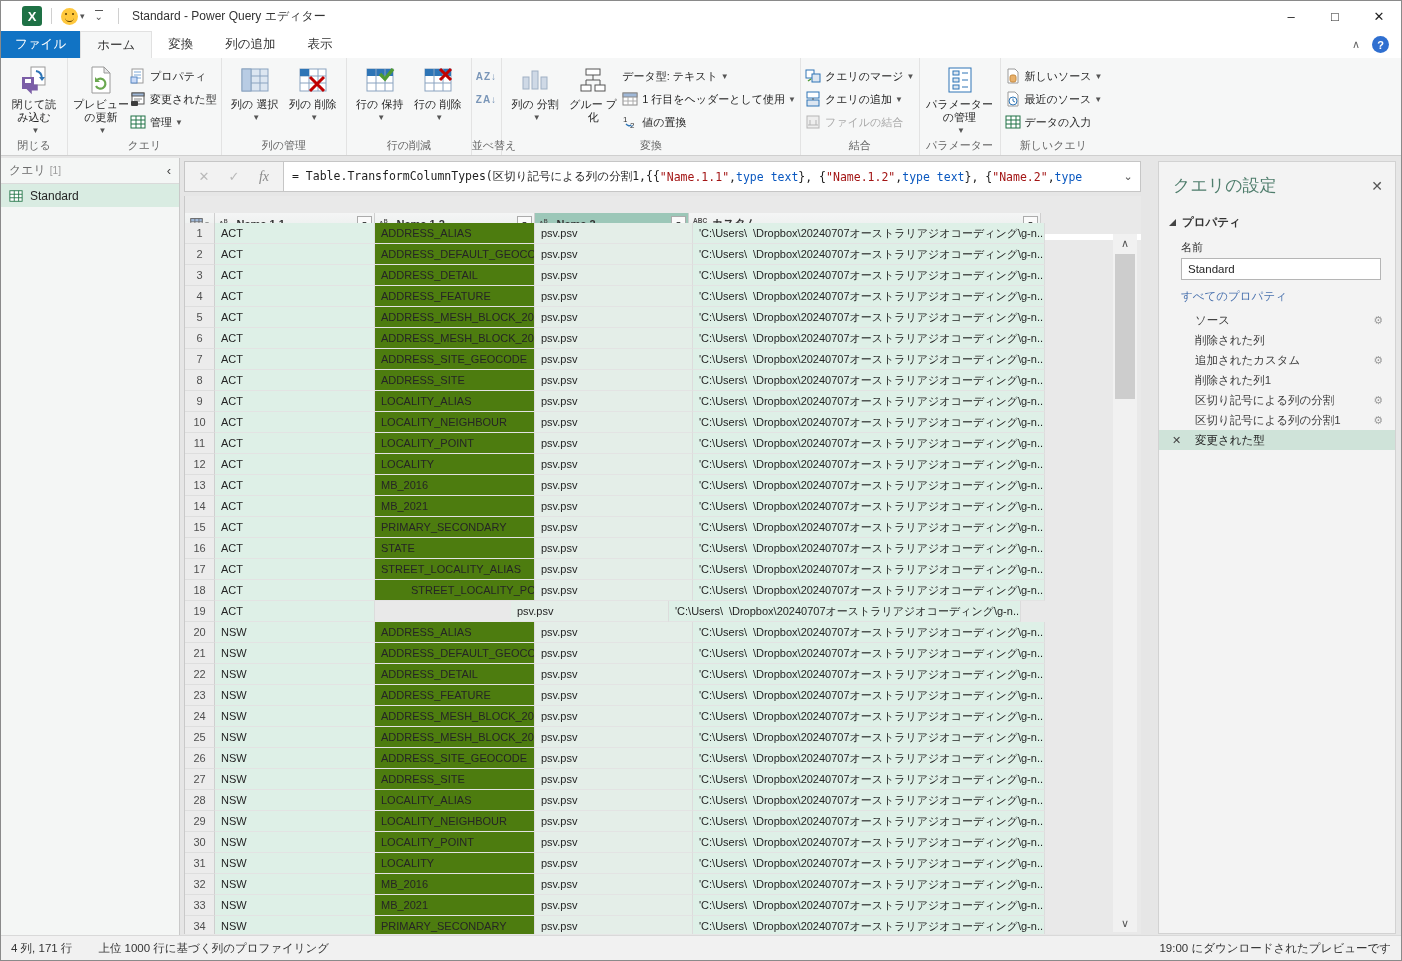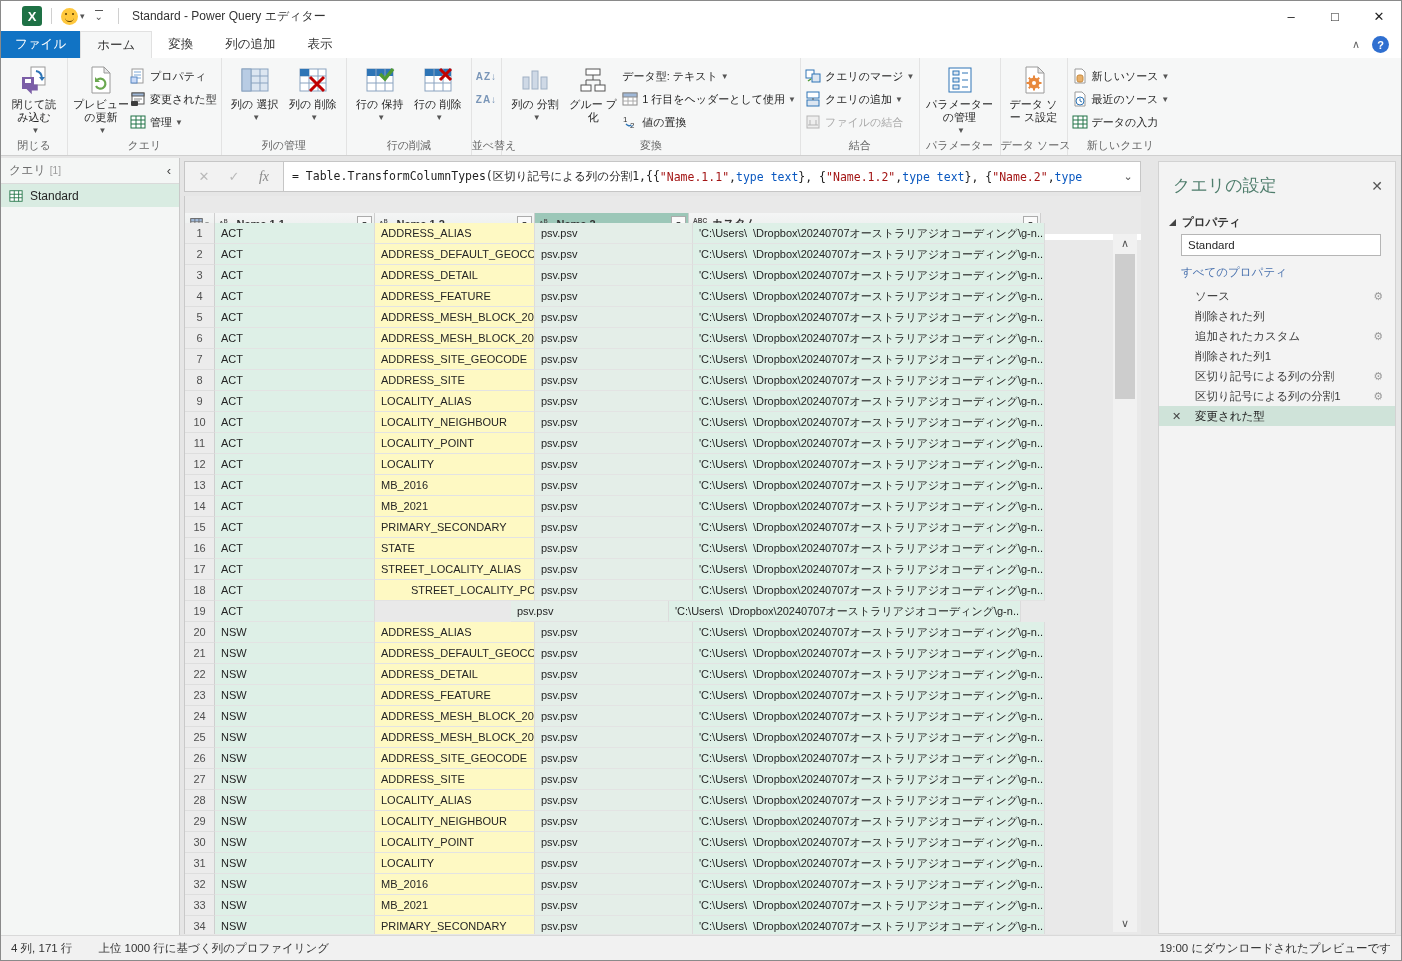--- a/index.html
+++ b/index.html
@@ -65,21 +65,21 @@
   .hcell.selcol{background:#9cc7b8;}
   .type-icn{font-size:6.5px;font-weight:bold;color:#4f4f4f;line-height:6px;margin-right:5px;text-align:left;}
   .filter-btn{margin-left:auto;width:15px;height:15px;border:1px solid #ababab;background:#fafafa;color:#444;font-size:7px;display:flex;align-items:center;justify-content:center;}
   .corner{background:linear-gradient(#f4f5f5,#e9edec);display:flex;align-items:center;justify-content:center;gap:2px;color:#4f7d6c;}
   .qrow{display:flex;height:6px;background:#fff;}
   .qbar{height:4px;margin:1px 1px 0 0;background:#12897d;}
   .rows{position:absolute;left:0;top:27px;right:0;bottom:0;overflow:hidden;}
   .drow{display:flex;height:21px;}
   .rn{flex:0 0 30px;background:#ececec;border-right:1px solid #cfcfcf;border-bottom:1px solid #dedede;font-size:11px;color:#4f4f4f;display:flex;align-items:center;justify-content:center;}
   .dcell{flex:0 0 auto;border-right:1px solid #dcdcdc;border-bottom:1px solid #e3e3e3;font-size:11px;display:flex;align-items:center;padding:0 6px;white-space:nowrap;overflow:hidden;}
-  .bg-green{background:#def0e7;} .bg-white{background:#fef9c3;} .bg-selgreen{background:#e4eee8;}
+  .bg-green{background:#def0e7;} .bg-white{background:#4d7c0f;} .bg-selgreen{background:#e4eee8;}
   .redact{display:inline-block;width:30px;height:10px;margin:0 3px;border-radius:2px;background:#c9d4cf;filter:blur(1.5px);}
   .vscroll{position:absolute;right:4px;top:38px;width:24px;bottom:2px;background:#f1f1f1;}
   .vs-arrow{position:absolute;left:0;width:100%;height:18px;display:flex;align-items:center;justify-content:center;color:#555;font-size:11px;}
   .vs-up{top:0;} .vs-down{bottom:0;}
   .vs-thumb{position:absolute;left:2px;right:2px;top:20px;height:145px;background:#cdcdcd;}
   
   .spanel{position:absolute;left:1157px;top:160px;width:238px;bottom:26px;background:#f3f3f3;border:1px solid #d2d2d2;}
   .sp-title-row{display:flex;align-items:center;padding:12px 12px 4px 14px;}
   .sp-title{font-size:17px;color:#4f7d6c;}
   .sp-close{margin-left:auto;color:#555;font-size:14px;}
@@ -328,33 +328,20 @@
         <rect x="8" y="13" width="6" height="4" fill="#dce6f1" stroke="#2e75b6"></rect>
         <rect x="8" y="20" width="6" height="4" fill="#dce6f1" stroke="#2e75b6"></rect>
         <path d="M17 8h6M17 15h6M17 22h6" stroke="#2e75b6"></path>
       </svg>
       <span>パラメーター の管理</span>
       <span class="drop">▼</span>
     </div>
     <div class="rgroup-label">パラメーター</div>
   </div>
 
-  <div class="rgroup">
-    <div class="bigbtn">
-      <svg class="icn" viewBox="0 0 30 30">
-        <path d="M7 2 h12 l6 6 v20 h-18 z" fill="#fff" stroke="#9a9a9a"></path>
-        <path d="M19 2 l6 6 h-6 z" fill="#e8e8e8" stroke="#9a9a9a"></path>
-        <circle cx="15" cy="18" r="5.5" fill="#e8883c"></circle>
-        <circle cx="15" cy="18" r="2" fill="#fff"></circle>
-        <path d="M15 10.5v3M15 22.5v3M7.5 18h3M19.5 18h3M9.8 12.8l2.1 2.1M18.1 21.1l2.1 2.1M20.2 12.8l-2.1 2.1M11.9 21.1l-2.1 2.1" stroke="#e8883c" stroke-width="2"></path>
-      </svg>
-      <span>データ ソー ス設定</span>
-    </div>
-    <div class="rgroup-label">データ ソース</div>
-  </div>
 
   <div class="rgroup" style="border-right:none">
     <div class="smallcol">
       <div class="smallbtn">
         <svg class="icn" viewBox="0 0 16 16">
           <path d="M3 1 h7 l3 3 v11 h-10 z" fill="#fff" stroke="#9a9a9a"></path>
           <rect x="5" y="7" width="6" height="7" rx="2" fill="#e8b06a" stroke="#c68a3f"></rect>
         </svg>
         <span>新しいソース</span>
         <span class="drop">▼</span>
@@ -843,20 +830,21 @@
 
 <div class="spanel">
   <div class="sp-title-row">
     <span class="sp-title">クエリの設定</span>
     <span class="sp-close">✕</span>
   </div>
   <div class="sp-section">
     <span class="tri"></span>
     <span>プロパティ</span>
   </div>
+  <div class="sp-label">名前</div>
   <div class="sp-input">Standard</div>
   <div class="sp-link">すべてのプロパティ</div>
   <div class="steps" id="steps-list">
       <div class="step">
         <span>ソース</span>
         <span class="gear">⚙</span>
       </div>
       <div class="step">
         <span>削除された列</span>
       </div>

